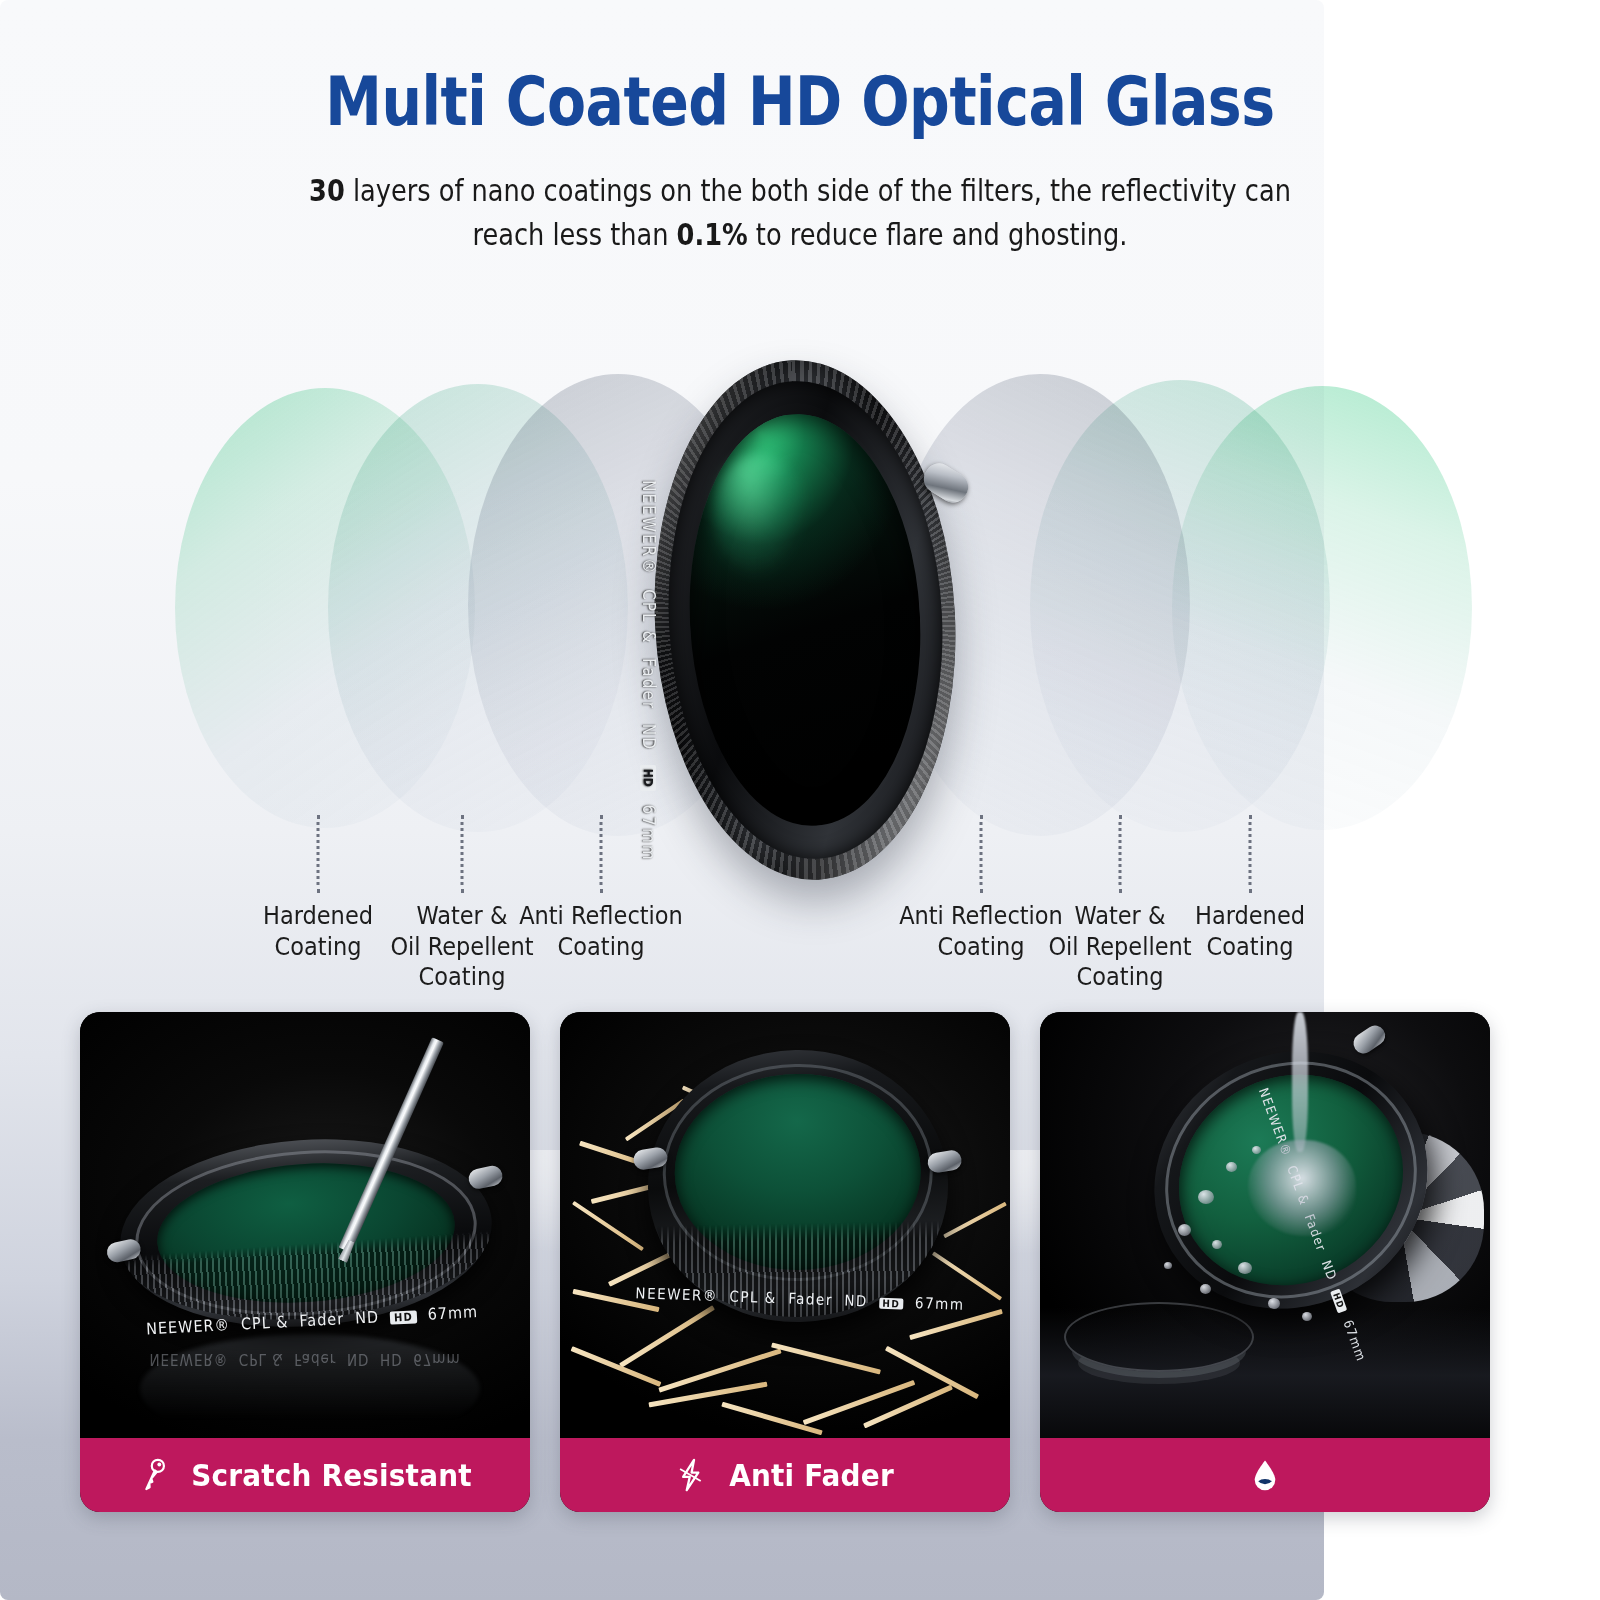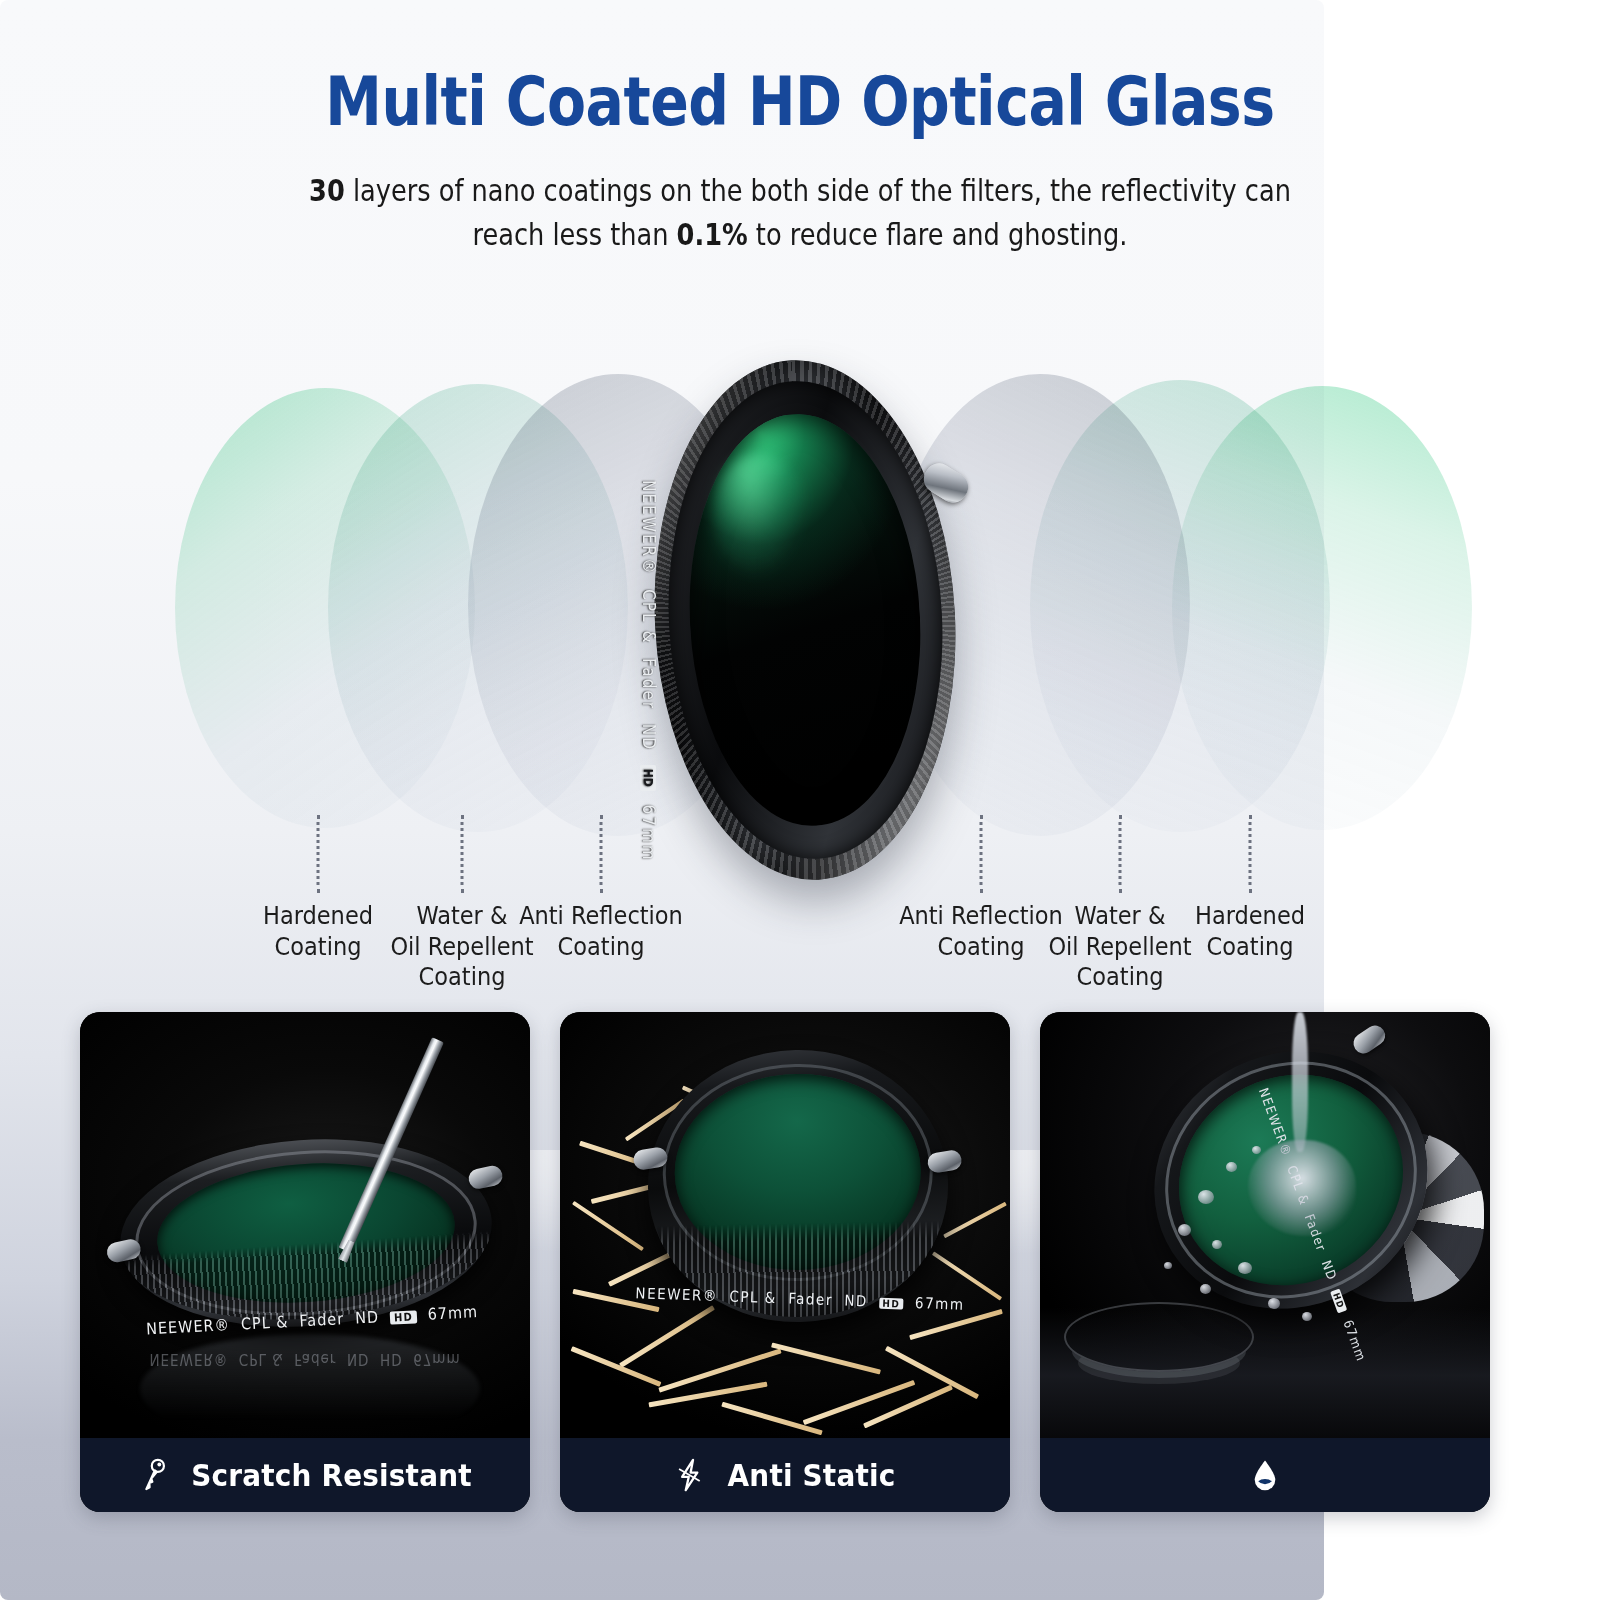--- a/index.html
+++ b/index.html
@@ -176,21 +176,21 @@
   }
   .card.c1 { left:80px; }
   .card.c2 { left:560px; }
   .card.c3 { left:1040px; }
 
   .photo { position:absolute; left:0; top:0; width:450px; height:446px; overflow:hidden; }
 
   .bar {
     position:absolute; left:0; bottom:0;
     width:450px; height:74px;
-    background:#0f172a;
+    background:#be185d;
     display:flex; align-items:center; justify-content:center;
     gap:23px;
   }
   .bar-label {
     font-family:"DejaVu Sans Condensed","Liberation Sans Narrow","Liberation Sans", sans-serif;
     font-size:31px; font-weight:bold;
     color:#ffffff;
     letter-spacing:0.2px;
     white-space:nowrap;
   }
@@ -521,21 +521,21 @@
 
         <div class="straw" style="left:96px; top:356px; width:128px; height:5px; transform:rotate(-18deg);"></div>
         <div class="straw" style="left:210px; top:344px; width:112px; height:5px; transform:rotate(14deg);"></div>
         <div class="straw" style="left:300px; top:392px; width:96px; height:5px; transform:rotate(-24deg);"></div>
       </div>
       <div class="bar">
         <svg class="bar-icon" viewBox="0 0 24 28">
           <path d="M14.5 1.5 L5.5 15.5 L11 15.5 L8.5 26.5 L18 12 L12.5 12 Z" fill="none" stroke="#ffffff" stroke-width="1.9" stroke-linejoin="round"></path>
           <line x1="3" y1="9" x2="20" y2="19" stroke="#ffffff" stroke-width="1.5"></line>
         </svg>
-        <span class="bar-label">Anti Static</span>
+        <span class="bar-label">Anti Fader</span>
       </div>
     </div>
 
     <div class="card c3">
       <div class="photo">
         <div class="p3-bg"></div>
         <div class="p3-pool"></div>
         <div class="p3-ripple"></div>
         <div class="p3-crystal"></div>
 

